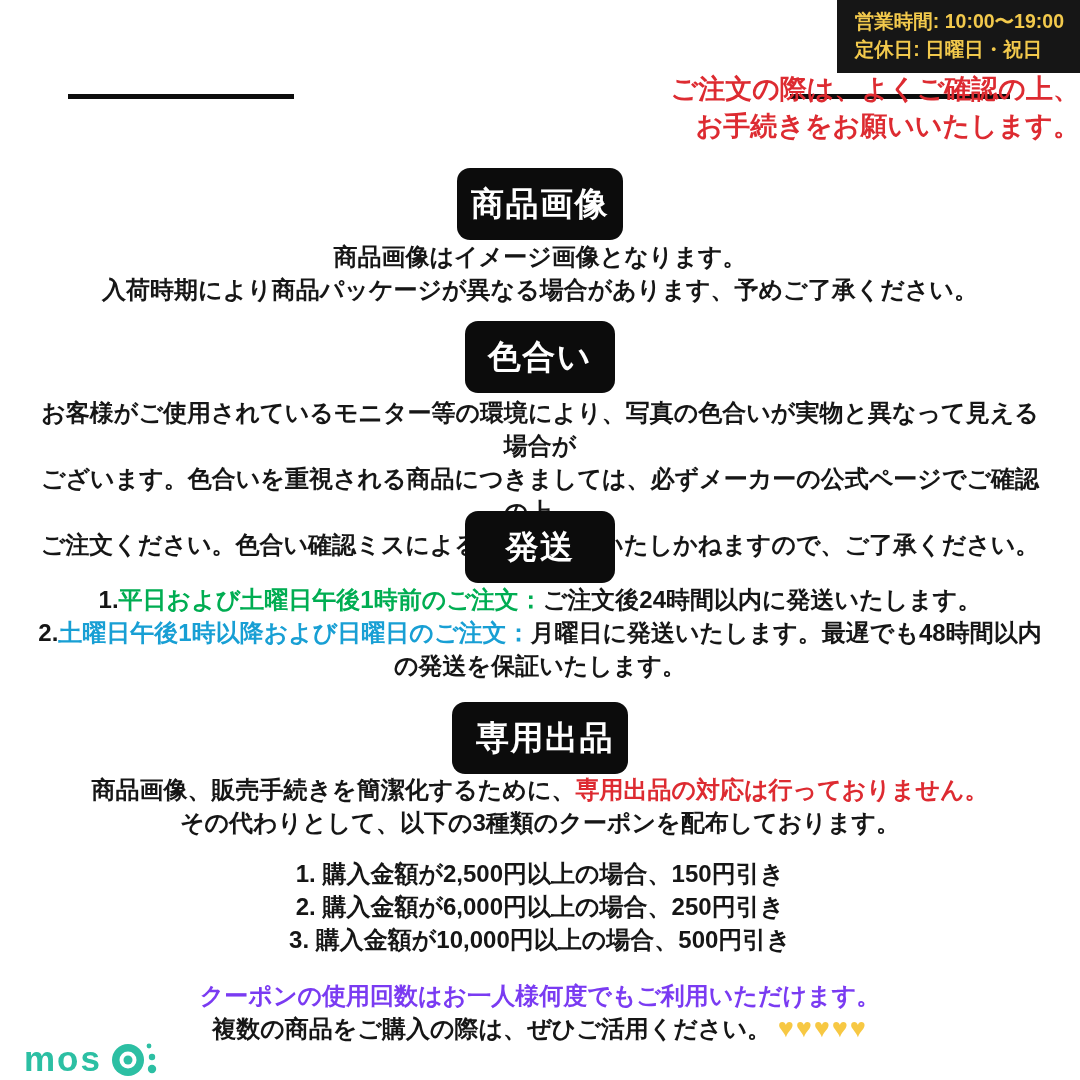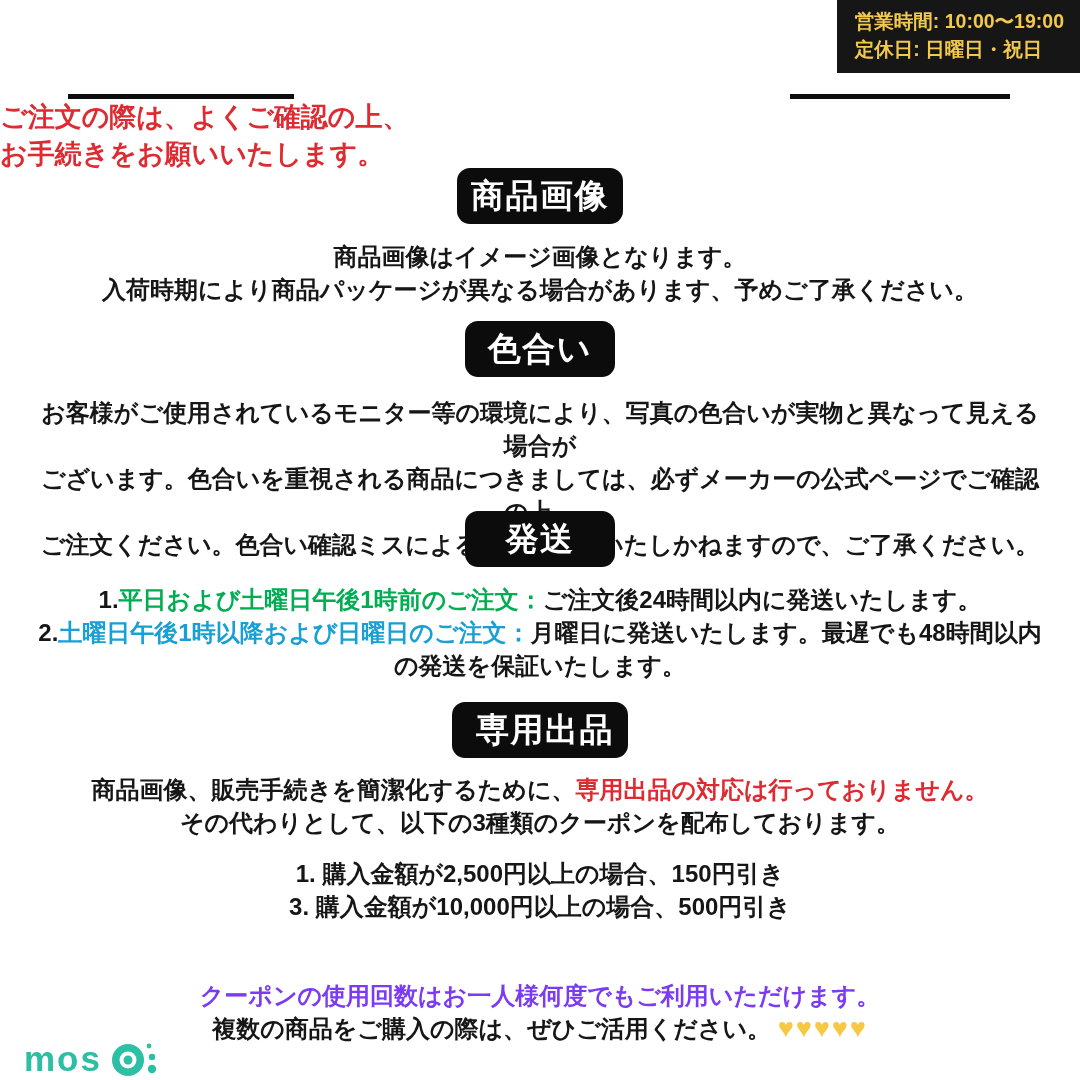--- a/index.html
+++ b/index.html
@@ -8,30 +8,30 @@
     font-family:"Liberation Sans","DejaVu Sans",sans-serif;font-weight:700;color:#161616;
   }
 
   
   .hours-badge{
     position:absolute;top:0;right:0;background:#161616;color:var(--badge_yellow);
     padding:7px 16px 9px 18px;font-size:19.5px;line-height:1.45;text-align:left;white-space:nowrap;margin-left:12px;
   }
 
   
-  .heading{position:absolute;top:71px;left:0;right:0;text-align:left;color:var(--red);
-    font-size:27px;line-height:37px;margin-top:28px;}
+  .heading{position:absolute;top:71px;left:0;right:0;text-align:right;color:var(--red);
+    font-size:27px;line-height:37px;}
   .rule{position:absolute;top:94px;height:5px;background:#0d0d0d;}
   .rule-left{left:68px;width:226px;}
   .rule-right{right:70px;width:220px;}
 
   
   .badge-title{
     position:absolute;left:50%;transform:translateX(-50%);
-    min-width:150px;height:56px;box-sizing:border-box;padding:0 14px;
+    min-width:150px;height:72px;box-sizing:border-box;padding:0 14px;
     background:#0c0c0c;color:#ffffff;border-radius:13px;
     display:flex;align-items:center;justify-content:center;
     font-size:33px;letter-spacing:1.5px;
   }
   #badge-image{top:168px;}
   #badge-color{top:321px;}
   #badge-shipping{top:511px;}
   #badge-exclusive{top:702px;padding-left:24px;}
 
   
@@ -98,20 +98,21 @@
   <div class="badge-title" id="badge-exclusive">専用出品</div>
   <div class="para" id="para-exclusive">
     <div>
       <span>商品画像、販売手続きを簡潔化するために、</span><span class="red-text">専用出品の対応は行っておりません。</span>
     </div>
     <div>その代わりとして、以下の3種類のクーポンを配布しております。</div>
   </div>
 
   <div class="para" id="coupon-list">
     <div>1. 購入金額が2,500円以上の場合、150円引き</div>
+    <div>2. 購入金額が6,000円以上の場合、250円引き</div>
     <div>3. 購入金額が10,000円以上の場合、500円引き</div>
   </div>
 
   <div class="para" id="footer-block">
     <div class="purple">クーポンの使用回数はお一人様何度でもご利用いただけます。</div>
     <div>
       <span>複数の商品をご購入の際は、ぜひご活用ください。</span>
       <span class="hearts">♥♥♥♥♥</span>
     </div>
   </div>

